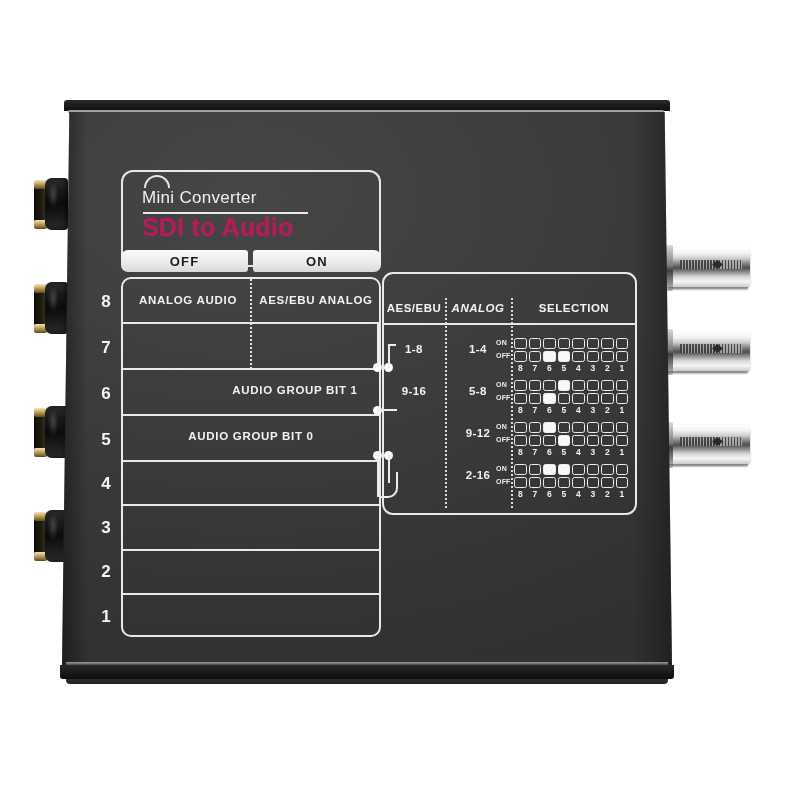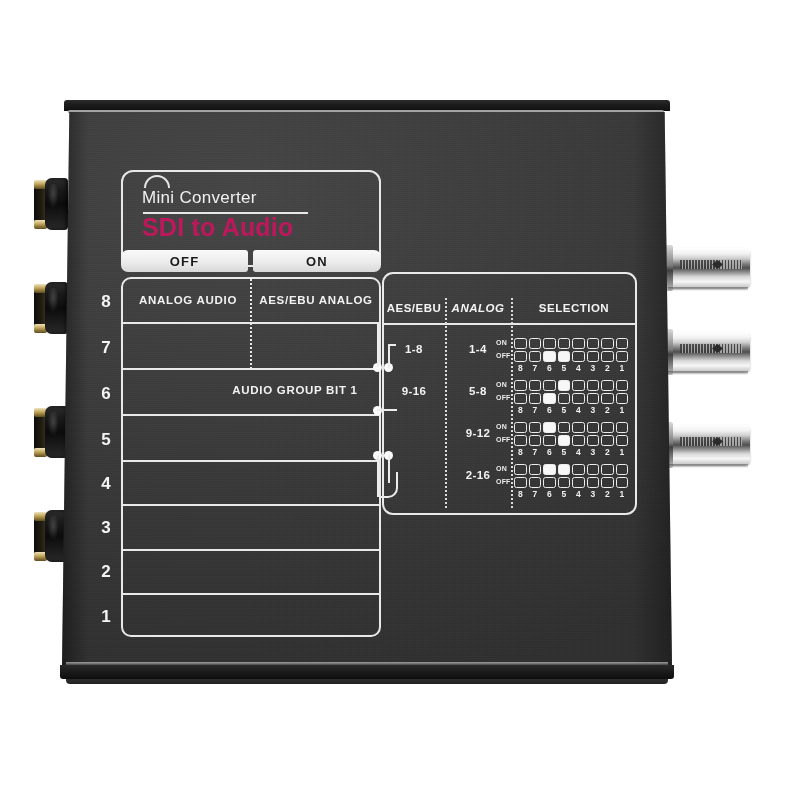--- a/index.html
+++ b/index.html
@@ -560,20 +560,21 @@
       <div class="matrix-row-line" style="top:256px;"></div>
       <div class="matrix-row-line" style="top:302px;"></div>
       <div class="matrix-row-line" style="top:348px;"></div>
       <div class="matrix-row-line" style="top:392px;"></div>
       <div class="matrix-row-line" style="top:437px;"></div>
       <div class="matrix-row-line" style="top:481px;"></div>
 
       <div class="matrix-label" style="left:68px; top:182px; width:116px; text-align:center;">ANALOG AUDIO</div>
       <div class="matrix-label" style="left:194px; top:182px; width:120px; text-align:center;">AES/EBU ANALOG</div>
       <div class="matrix-label" style="left:59px; top:272px; width:260px; text-align:center;margin-left:44px;">AUDIO GROUP BIT 1</div>
+      <div class="matrix-label" style="left:59px; top:318px; width:260px; text-align:center;">AUDIO GROUP BIT 0</div>
 
       <div class="chan-num" style="top:180px;">8</div>
       <div class="chan-num" style="top:226px;">7</div>
       <div class="chan-num" style="top:272px;">6</div>
       <div class="chan-num" style="top:318px;">5</div>
       <div class="chan-num" style="top:362px;">4</div>
       <div class="chan-num" style="top:406px;">3</div>
       <div class="chan-num" style="top:450px;">2</div>
       <div class="chan-num" style="top:495px;">1</div>
 

